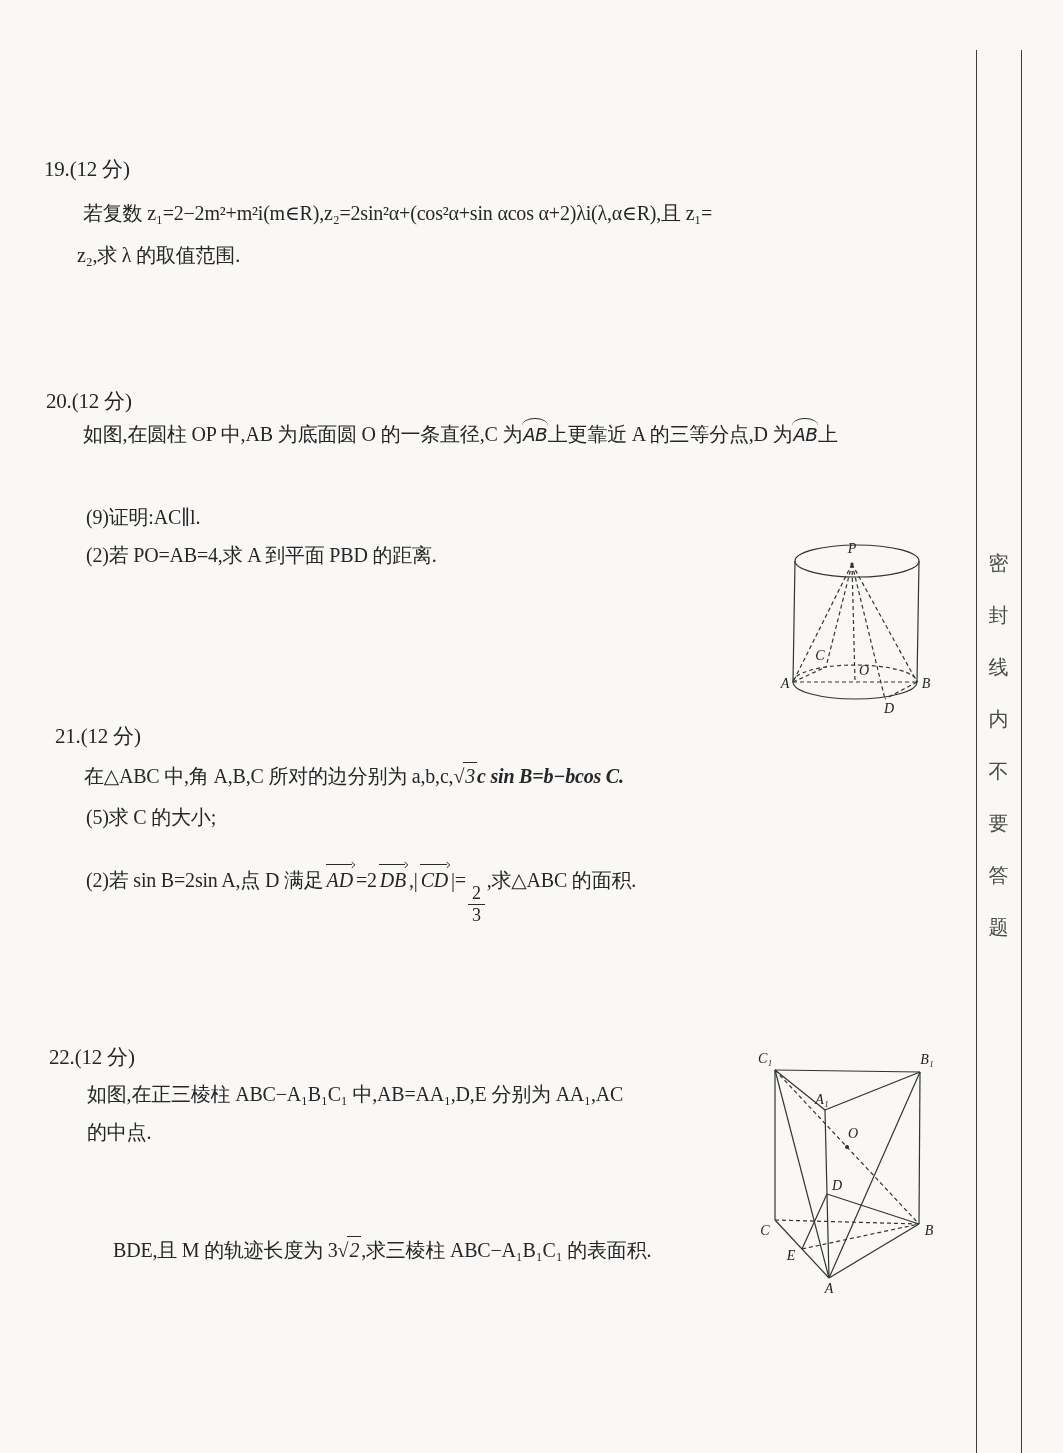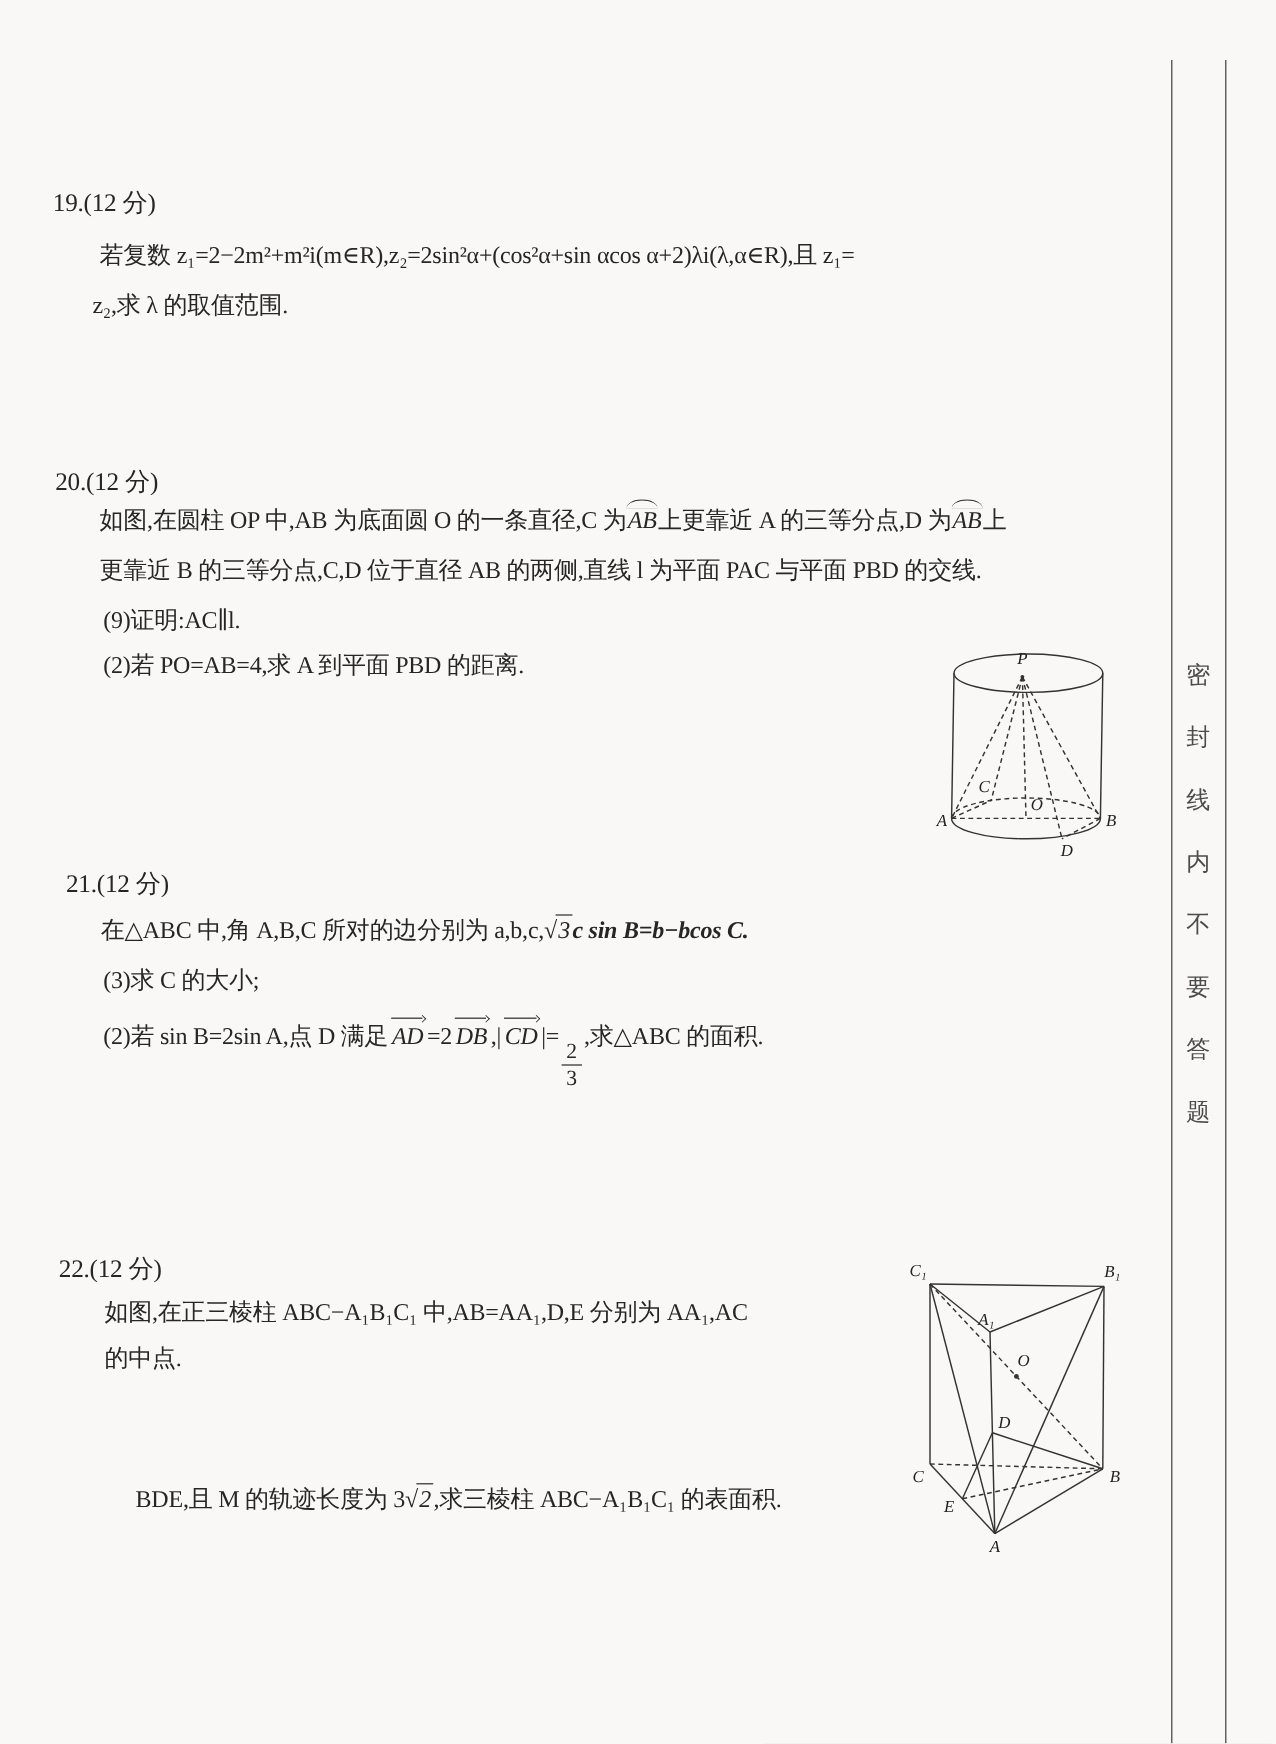--- a/index.html
+++ b/index.html
@@ -11,28 +11,28 @@
   .page{
     position:relative;width:1063px;height:1453px;overflow:hidden;
     background:#f9f8f6;color:#262626;
   }
   .line{
     position:absolute;white-space:nowrap;
     font-size:20px;line-height:26px;letter-spacing:-0.2px;
   }
   .qhead{font-size:21px;}
   
-  .overarc{position:relative;display:inline-block;font-style:italic;padding:0 1px;}
+  .overarc{position:relative;display:inline-block;font-style:italic;padding:0 1px;font-family:Liberation Mono, monospace;}
   .overarc::before{
     content:"";position:absolute;left:0;right:0;top:-5px;height:7px;
     border-top:1.7px solid #2a2a2a;
     border-radius:50% 50% 0 0 / 100% 100% 0 0;
   }
   
-  .vec{position:relative;display:inline-block;font-style:italic;margin:0 2px;padding:0 1px;}
+  .vec{position:relative;display:inline-block;font-style:italic;margin:16px 2px;padding:0 1px;}
   .vec::before{
     content:"";position:absolute;left:0;right:2px;top:-3px;
     border-top:1.4px solid #2a2a2a;
   }
   .vec::after{
     content:"";position:absolute;right:-1px;top:-5.5px;width:5px;height:5px;
     border-top:1.4px solid #2a2a2a;border-right:1.4px solid #2a2a2a;
     transform:rotate(45deg) scale(.75);
   }
   
@@ -63,21 +63,20 @@
 <body>
 
 <div class="page">
 
   <div class="line qhead" style="left:44px;top:156px"><span>19.</span><span>(12 分)</span></div>
   <div class="line" style="left:83px;top:200px">若复数 z₁=2−2m²+m²i(m∈R),z₂=2sin²α+(cos²α+sin αcos α+2)λi(λ,α∈R),且 z₁=</div>
   <div class="line" style="left:77px;top:242px">z₂,求 λ 的取值范围.</div>
 
   <div class="line qhead" style="left:46px;top:388px"><span>20.</span><span>(12 分)</span></div>
   <div class="line" style="left:83px;top:421px"><span>如图,在圆柱 OP 中,AB 为底面圆 O 的一条直径,C 为</span><span class="overarc">AB</span><span>上更靠近 A 的三等分点,D 为</span><span class="overarc">AB</span><span>上</span></div>
-  <div class="line" style="left:83px;top:463px">更靠近 B 的三等分点,C,D 位于直径 AB 的两侧,直线 l 为平面 PAC 与平面 PBD 的交线.</div>
   <div class="line" style="left:86px;top:504px">(9)证明:AC∥l.</div>
   <div class="line" style="left:86px;top:542px">(2)若 PO=AB=4,求 A 到平面 PBD 的距离.</div>
 
   <svg style="left:778px;top:536px" width="164" height="188" viewBox="0 0 164 188">
     <g stroke="#333" stroke-width="1.2" fill="none">
 
       <ellipse cx="79" cy="25" rx="62" ry="16"></ellipse>
       <line x1="17" y1="25" x2="15" y2="146"></line>
       <line x1="141" y1="25" x2="139" y2="146"></line>
       <path d="M15,146 A62,17 0 0 0 139,146"></path>
@@ -98,21 +97,21 @@
     <text x="74" y="17" text-anchor="middle">P</text>
     <text x="42" y="124" text-anchor="middle">C</text>
     <text x="86" y="139" text-anchor="middle">O</text>
     <text x="7" y="152" text-anchor="middle">A</text>
     <text x="148" y="152" text-anchor="middle">B</text>
     <text x="111" y="177" text-anchor="middle">D</text>
   </svg>
 
   <div class="line qhead" style="left:55px;top:723px"><span>21.</span><span>(12 分)</span></div>
   <div class="line" style="left:84px;top:762px"><span>在△ABC 中,角 A,B,C 所对的边分别为 a,b,c,√</span><span class="radicand">3</span><span class="mi">c sin B=b−bcos C.</span></div>
-  <div class="line" style="left:86px;top:804px">(3)求 C 的大小;</div>
+  <div class="line" style="left:86px;top:804px">(5)求 C 的大小;</div>
   <div class="line" style="left:86px;top:851px"><span>(2)若 sin B=2sin A,点 D 满足</span><span class="vec">AD</span><span>=2</span><span class="vec">DB</span><span>,|</span><span class="vec">CD</span><span>|=</span><span class="frac">
         <span class="num">2</span>
         <span class="den">3</span>
       </span><span>,求△ABC 的面积.</span></div>
 
   <div class="line qhead" style="left:49px;top:1044px"><span>22.</span><span>(12 分)</span></div>
   <div class="line" style="left:87px;top:1081px">如图,在正三棱柱 ABC−A₁B₁C₁ 中,AB=AA₁,D,E 分别为 AA₁,AC</div>
   <div class="line" style="left:87px;top:1119px">的中点.</div>
   <div class="line" style="left:113px;top:1236px"><span>BDE,且 M 的轨迹长度为 3√</span><span class="radicand">2</span><span>,求三棱柱 ABC−A₁B₁C₁ 的表面积.</span></div>
 

